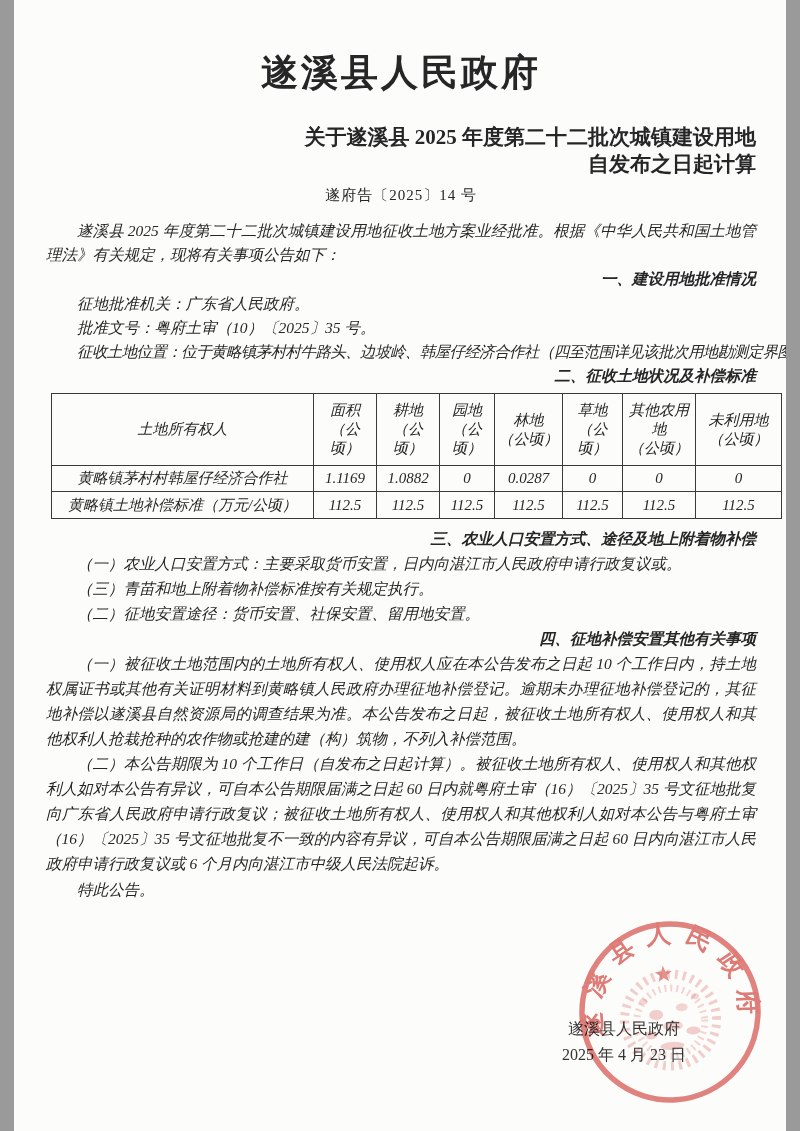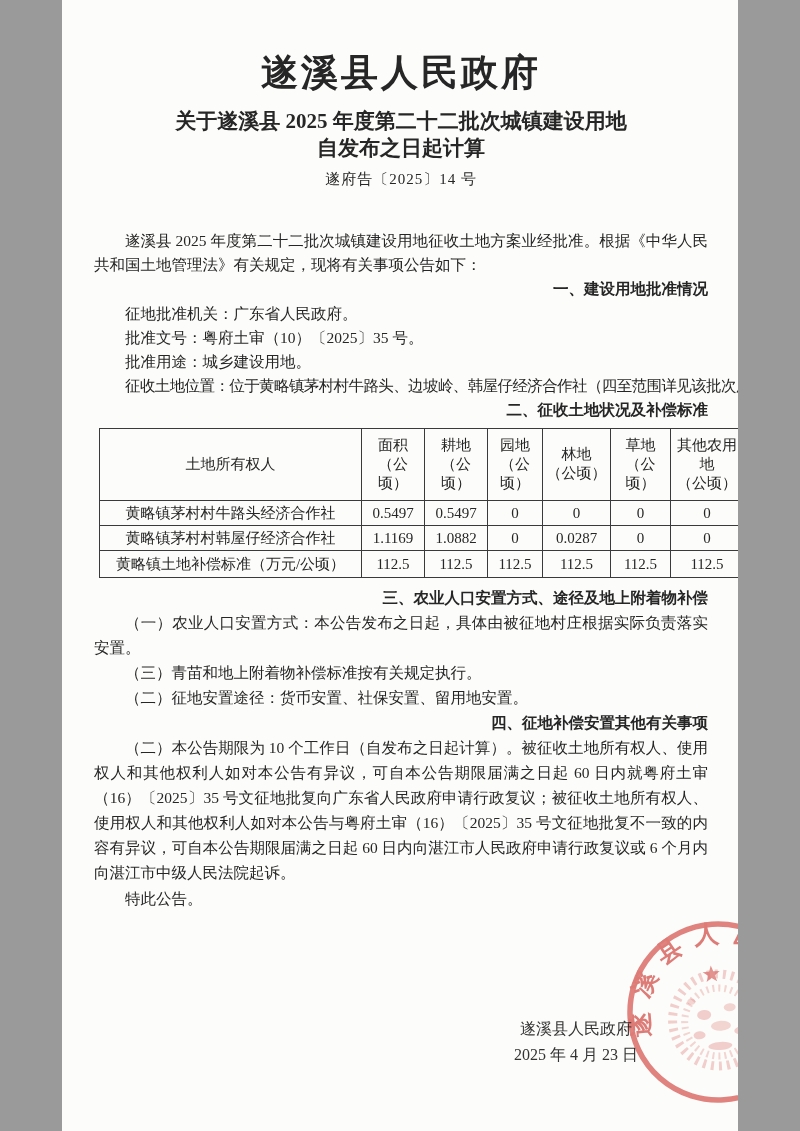--- a/index.html
+++ b/index.html
@@ -1,29 +1,29 @@
 <!DOCTYPE html>
 <html><head>
 <meta charset="utf-8">
 <style>
   * { margin:0; padding:0; box-sizing:border-box; }
   html,body { background:#9a9a9a; }
   body { font-family:"Liberation Serif","DejaVu Serif",serif; }
   .page {
-    position:relative; width:676px; height:1131px; margin:0 auto;
+    position:relative; width:772px; height:1131px; margin:0 auto;
     background:#fcfcfa; color:#262626; overflow:hidden;
     padding:50px 30px 0 32px;
   }
   .doc-title {
     text-align:center; font-size:37px; font-weight:700;
     letter-spacing:3px; line-height:46px;
   }
-  .subtitle { margin-top:12px; text-align:center; font-weight:700; font-size:21px; line-height:27px; }
+  .subtitle { margin-top:28px; text-align:right; font-weight:700; font-size:21px; line-height:27px; }
   .docnum  { margin-top:8px; text-align:center; font-size:15px; letter-spacing:1px; }
-  .body-text { margin-top:40px; font-size:15.5px; line-height:24.2px; }
+  .body-text { margin-top:14px; font-size:15.5px; line-height:24.2px;font-style:italic; }
   .body-text2 { font-size:15.5px; line-height:25px; }
   p.para { text-indent:2em; text-align:justify; }
   p.heading { font-weight:700; font-family:"Liberation Sans","DejaVu Sans",sans-serif; font-size:15.5px; text-align:right; }
   p.tight { letter-spacing:-0.6px; text-align:left; white-space:nowrap; }
   .land-table {
     width:730px; border-collapse:collapse; table-layout:fixed;
     margin:5px 0 7px 5px; text-align:center; font-size:15px;
   }
   .land-table th, .land-table td { border:1px solid #3a3a3a; padding:0 2px; font-weight:400; }
   .land-table thead th { height:72px; vertical-align:middle; }
@@ -53,21 +53,20 @@
   </div>
 
   <div class="docnum">遂府告〔2025〕14 号</div>
 
   <div class="body-text">
     <p class="para">遂溪县 2025 年度第二十二批次城镇建设用地征收土地方案业经批准。根据《中华人民共和国土地管理法》有关规定，现将有关事项公告如下：</p>
 
     <p class="para heading">一、建设用地批准情况</p>
     <p class="para">征地批准机关：广东省人民政府。</p>
     <p class="para">批准文号：粤府土审（10）〔2025〕35 号。</p>
-    <p class="para">批准用途：城乡建设用地。</p>
     <p class="para tight">征收土地位置：位于黄略镇茅村村牛路头、边坡岭、韩屋仔经济合作社（四至范围详见该批次用地勘测定界图）。</p>
 
     <p class="para heading">二、征收土地状况及补偿标准</p>
 
     <table class="land-table">
       <colgroup>
         <col style="width:262px">
           <col style="width:63px">
           <col style="width:63px">
           <col style="width:55px">
@@ -106,30 +105,20 @@
               <span class="hl">（公顷）</span>
             </th>
           <th>
               <span class="hl">未利用地</span>
               <span class="hl">（公顷）</span>
             </th>
         </tr>
       </thead>
       <tbody>
         <tr>
-          <td>黄略镇茅村村牛路头经济合作社</td>
-          <td>0.5497</td>
-          <td>0.5497</td>
-          <td>0</td>
-          <td>0</td>
-          <td>0</td>
-          <td>0</td>
-          <td>0</td>
-        </tr>
-        <tr>
           <td>黄略镇茅村村韩屋仔经济合作社</td>
           <td>1.1169</td>
           <td>1.0882</td>
           <td>0</td>
           <td>0.0287</td>
           <td>0</td>
           <td>0</td>
           <td>0</td>
         </tr>
         <tr class="std">
@@ -140,25 +129,26 @@
           <td>112.5</td>
           <td>112.5</td>
           <td>112.5</td>
           <td>112.5</td>
         </tr>
       </tbody>
     </table>
 
     <div class="body-text2">
       <p class="para heading">三、农业人口安置方式、途径及地上附着物补偿</p>
-      <p class="para">（一）农业人口安置方式：本公告发布之日起，具体由被征地村庄根据实际负责落实安置。</p>
+      <p class="para">（一）农业人口安置方式：主要采取货币安置，日内向湛江市人民政府申请行政复议或。</p>
       <p class="para">（三）青苗和地上附着物补偿标准按有关规定执行。</p>
       <p class="para">（二）征地安置途径：货币安置、社保安置、留用地安置。</p>
 
       <p class="para heading">四、征地补偿安置其他有关事项</p>
+      <p class="para">（一）被征收土地范围内的土地所有权人、使用权人应在本公告发布之日起 10 个工作日内，持土地权属证书或其他有关证明材料到黄略镇人民政府办理征地补偿登记。逾期未办理征地补偿登记的，其征地补偿以遂溪县自然资源局的调查结果为准。本公告发布之日起，被征收土地所有权人、使用权人和其他权利人抢栽抢种的农作物或抢建的建（构）筑物，不列入补偿范围。</p>
       <p class="para">（二）本公告期限为 10 个工作日（自发布之日起计算）。被征收土地所有权人、使用权人和其他权利人如对本公告有异议，可自本公告期限届满之日起 60 日内就粤府土审（16）〔2025〕35 号文征地批复向广东省人民政府申请行政复议；被征收土地所有权人、使用权人和其他权利人如对本公告与粤府土审（16）〔2025〕35 号文征地批复不一致的内容有异议，可自本公告期限届满之日起 60 日内向湛江市人民政府申请行政复议或 6 个月内向湛江市中级人民法院起诉。</p>
       <p class="para closing">特此公告。</p>
     </div>
   </div>
 
   <div class="signature">
     <div>遂溪县人民政府</div>
     <div>2025 年 4 月 23 日</div>
   </div>
 

